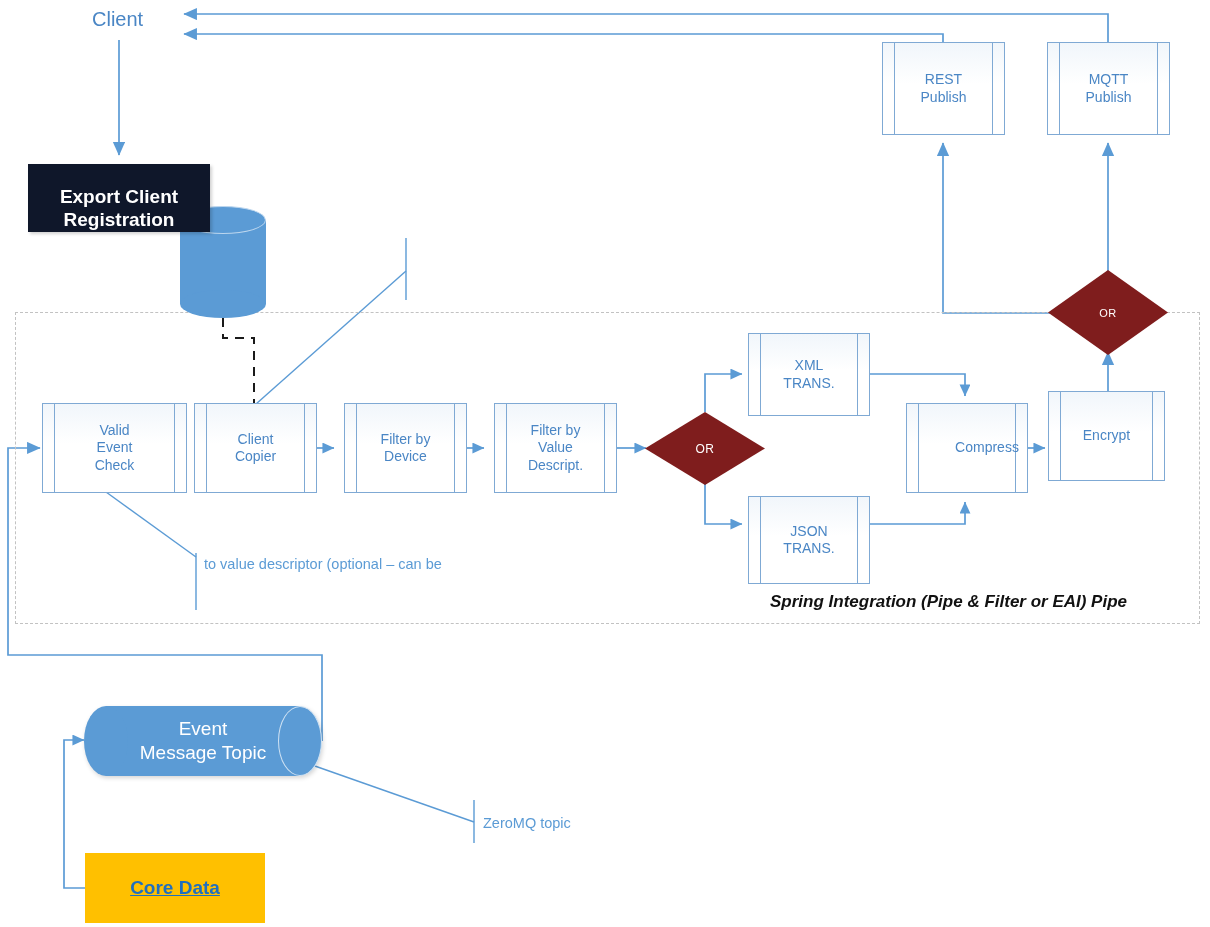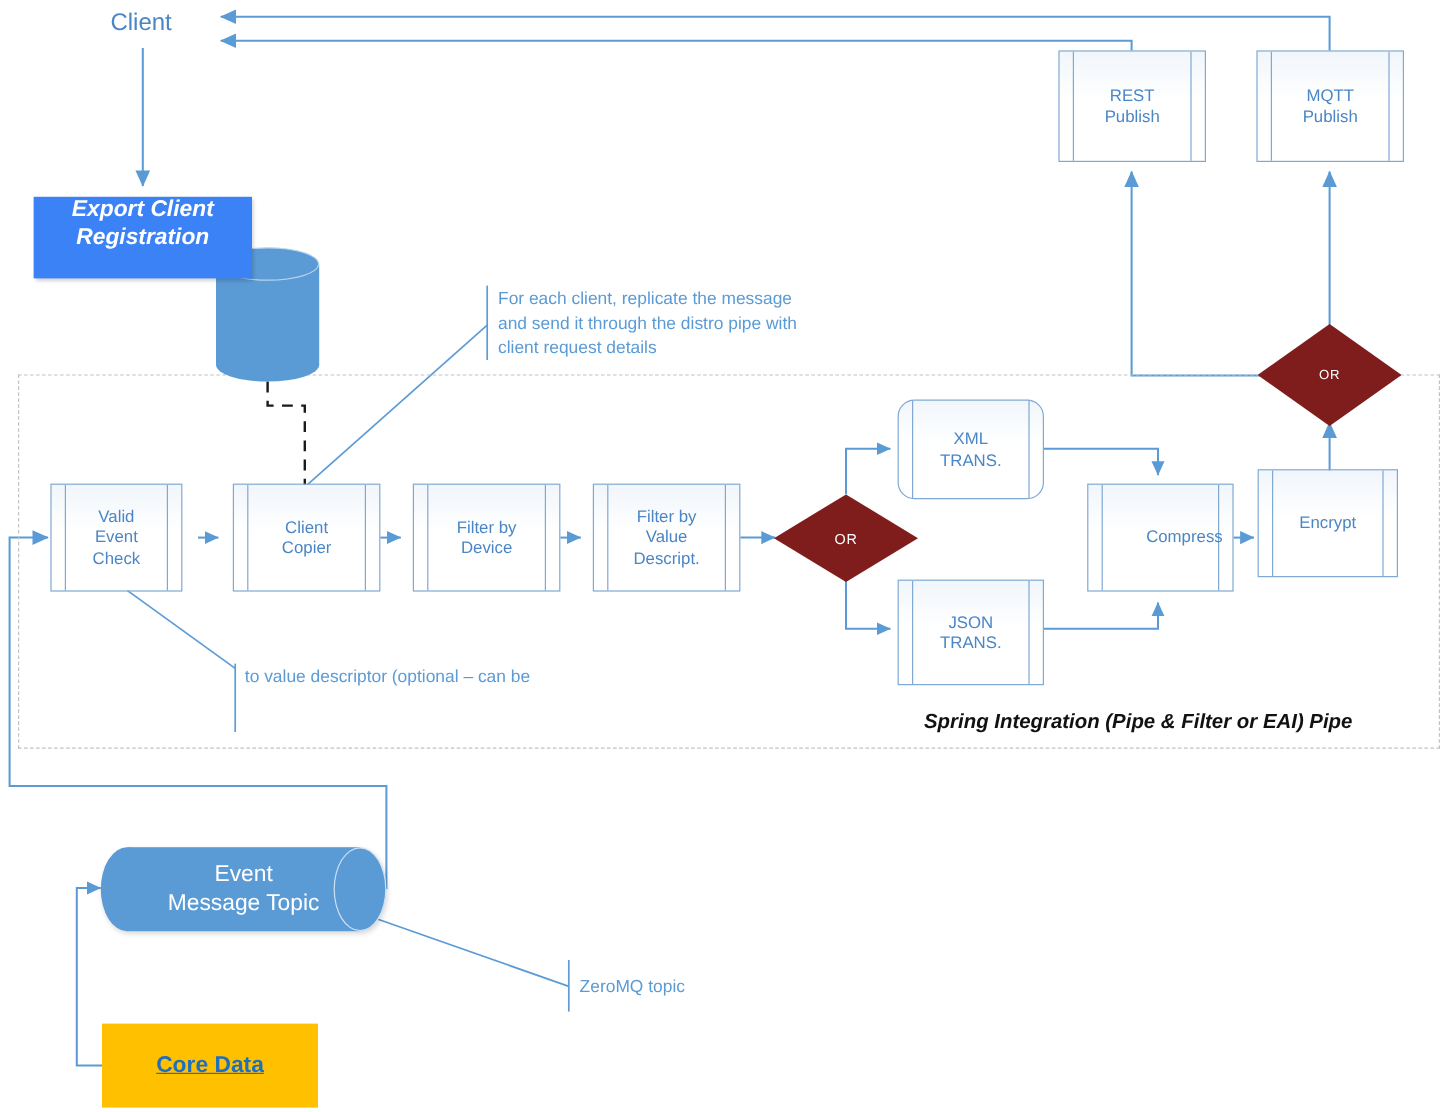--- a/index.html
+++ b/index.html
@@ -30,25 +30,24 @@
     width:100%;height:100%;
     background:#7f1d1d;
     clip-path:polygon(50% 0,100% 50%,50% 100%,0 50%);
     display:flex;align-items:center;justify-content:center;
   }
   .diamond .dtxt{color:#ffffff;font-size:12px;letter-spacing:.5px;}
   .diamond.big .dtxt{font-size:11px;}
 
   
   .fillbox{
-    position:absolute;background:#3b82f6;color:#ffffff;
-    display:flex;align-items:flex-start;justify-content:center;text-align:center;
+    position:absolute;background:#0f172a;color:#ffffff;
+    display:flex;align-items:flex-end;justify-content:center;text-align:center;
     font-weight:bold;font-size:19px;line-height:1.2;z-index:5;
     box-shadow:2px 2px 3px rgba(0,0,0,.18);
-    font-style:italic;
   }
   .orangebox{
     position:absolute;background:#FFC000;color:#1F6FBF;
     display:flex;align-items:center;justify-content:center;
     font-weight:bold;font-size:19px;z-index:5;
   }
 
   
   .cyl-v{position:absolute;z-index:4;}
   .cyl-v .body{position:absolute;left:0;right:0;top:14px;bottom:14px;background:#5B9BD5;}
@@ -173,33 +172,28 @@
       <span>Registration</span>
     </span>
   </div>
 
   <div class="cyl-v" style="left:180px;top:206px;width:86px;height:112px;">
     <span class="body"></span>
     <span class="bot"></span>
     <span class="top"></span>
   </div>
 
-  <div class="note" style="left:415px;top:239px;width:300px;">
-    <div>For each client, replicate the message</div>
-    <div>and send it through the distro pipe with</div>
-    <div>client request details</div>
-  </div>
 
   <div class="note" style="left:204px;top:554px;width:300px;">
     <div>to value descriptor (optional – can be</div>
   </div>
 
   <div class="note" style="left:483px;top:813px;">ZeroMQ topic</div>
 
-  <div class="proc" style="left:42px;top:403px;width:110px;height:90px;">
+  <div class="proc" style="left:42px;top:403px;width:145px;height:90px;">
     <span class="rail l"></span>
     <span class="rail r"></span>
     <span class="ptxt">
       <span>Valid</span><br>
       <span>Event</span><br>
       <span>Check</span>
     </span>
   </div>
 
   <div class="proc" style="left:194px;top:403px;width:123px;height:90px;">
@@ -229,30 +223,30 @@
       <span>Descript.</span>
     </span>
   </div>
 
   <div class="diamond" style="left:645px;top:412px;width:120px;height:73px;">
     <span class="dshape">
       <span class="dtxt">OR</span>
     </span>
   </div>
 
-  <div class="proc" style="left:748px;top:333px;width:122px;height:83px;border-radius:14px;">
+  <div class="proc" style="left:748px;top:333px;width:122px;height:83px;">
     <span class="rail l"></span>
     <span class="rail r"></span>
     <span class="ptxt">
       <span>XML</span><br>
       <span>TRANS.</span>
     </span>
   </div>
 
-  <div class="proc" style="left:748px;top:483px;width:122px;height:88px;">
+  <div class="proc" style="left:748px;top:496px;width:122px;height:88px;">
     <span class="rail l"></span>
     <span class="rail r"></span>
     <span class="ptxt">
       <span>JSON</span><br>
       <span>TRANS.</span>
     </span>
   </div>
 
   <div class="proc" style="left:906px;top:403px;width:122px;height:90px;padding-left:40px;">
     <span class="rail l"></span>

